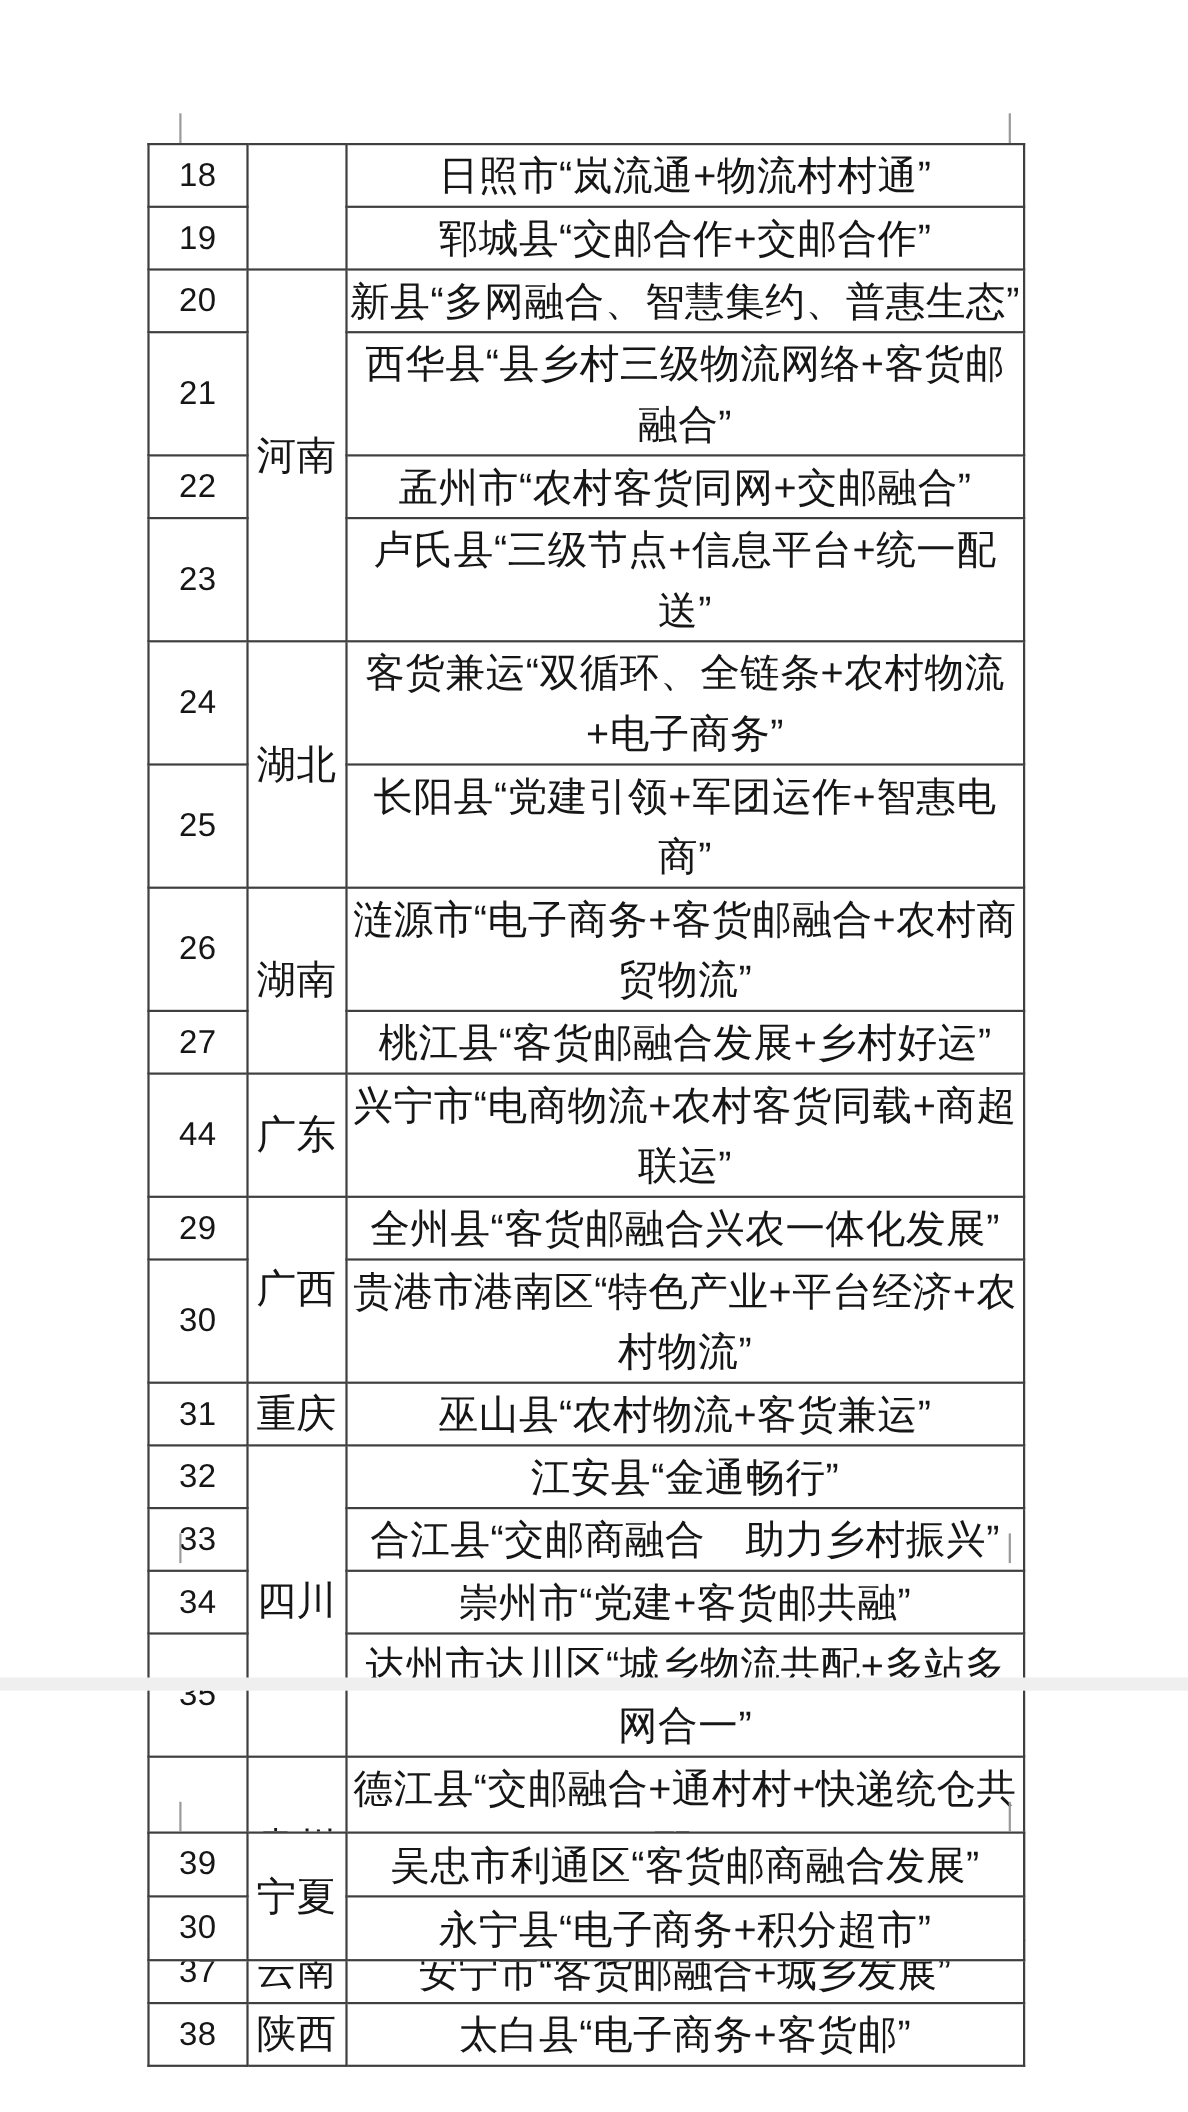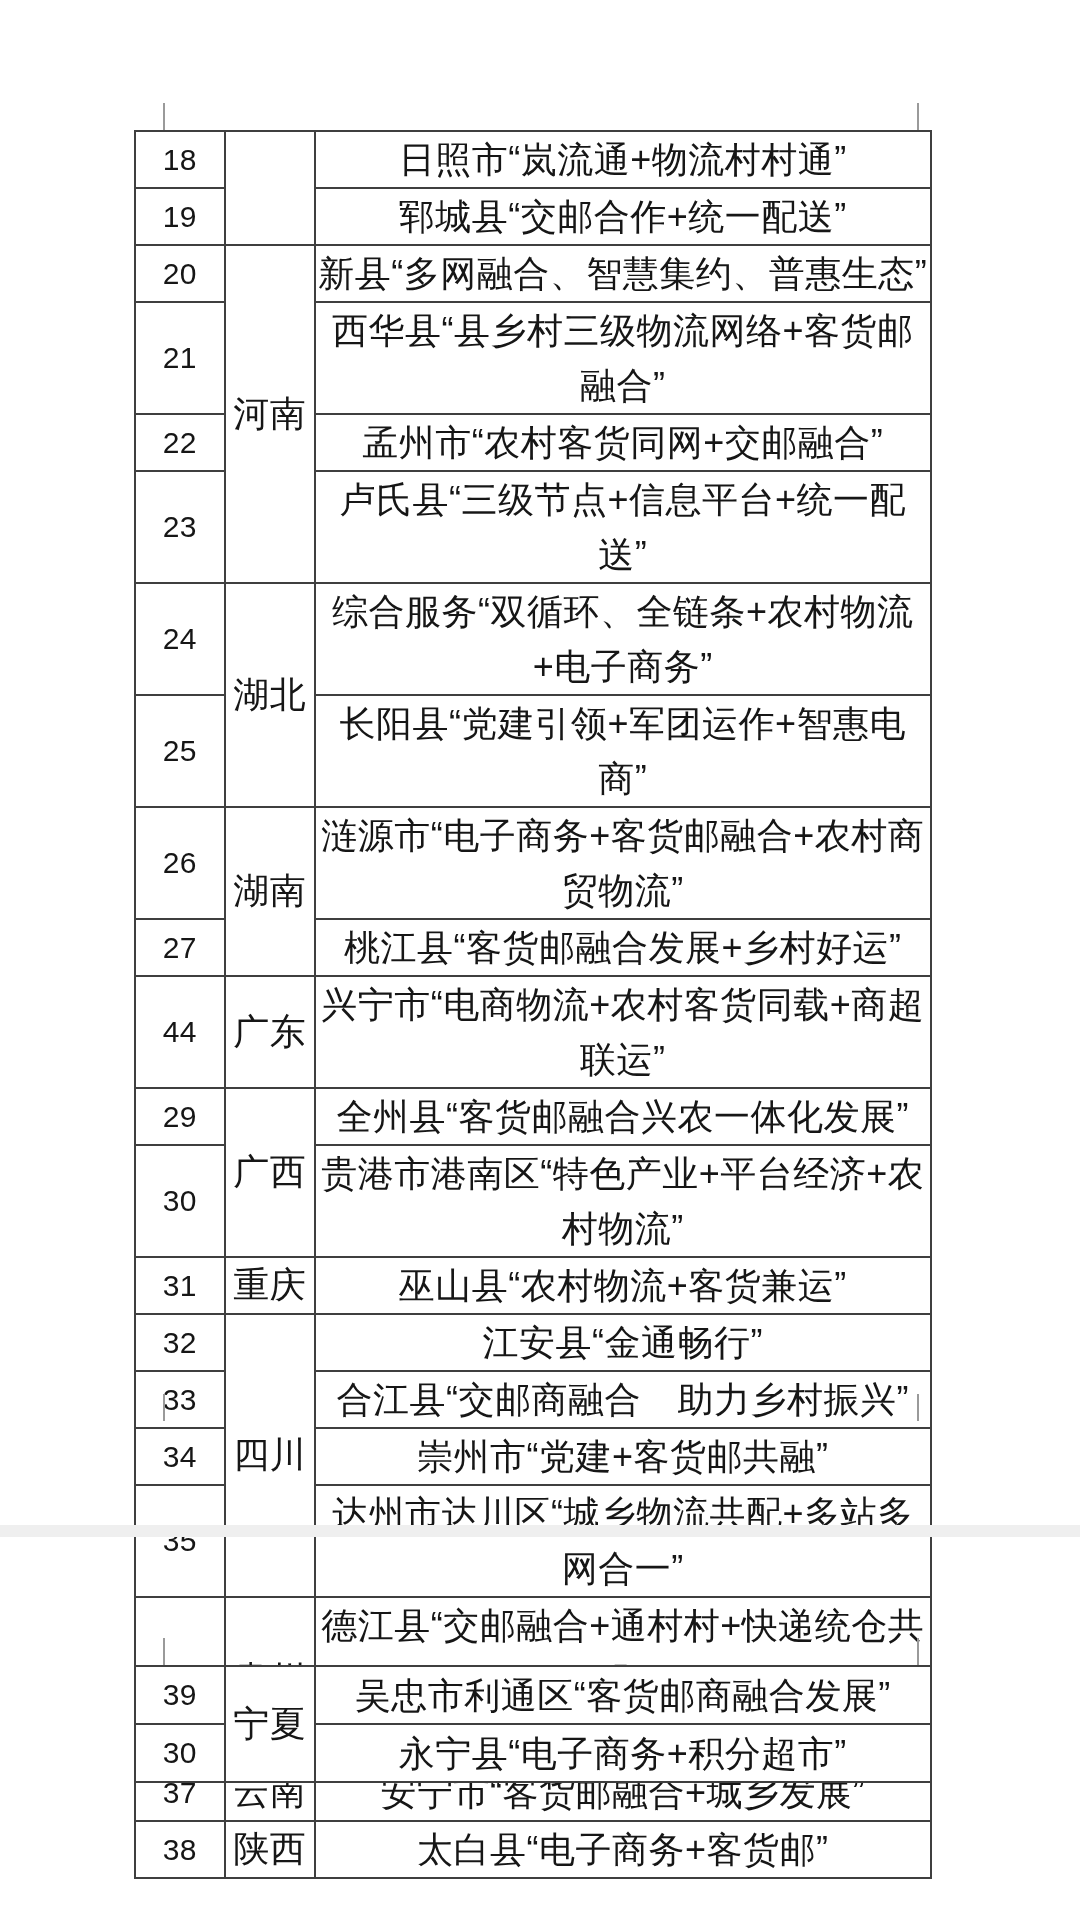--- a/index.html
+++ b/index.html
@@ -67,21 +67,21 @@
         <col class="col-name">
       </colgroup>
     <tbody>
       <tr>
         <td class="num-cell">18</td>
         <td rowspan="2"></td>
         <td class="name-cell">日照市“岚流通+物流村村通”</td>
       </tr>
       <tr>
         <td class="num-cell">19</td>
-        <td class="name-cell">郓城县“交邮合作+统一配送”</td>
+        <td class="name-cell">郓城县“交邮合作+交邮合作”</td>
       </tr>
       <tr>
         <td class="num-cell">20</td>
         <td rowspan="4">河南</td>
         <td class="name-cell">新县“多网融合、智慧集约、普惠生态”</td>
       </tr>
       <tr>
         <td class="num-cell">21</td>
         <td class="name-cell">西华县“县乡村三级物流网络+客货邮融合”</td>
       </tr>
@@ -89,21 +89,21 @@
         <td class="num-cell">22</td>
         <td class="name-cell">孟州市“农村客货同网+交邮融合”</td>
       </tr>
       <tr>
         <td class="num-cell">23</td>
         <td class="name-cell">卢氏县“三级节点+信息平台+统一配送”</td>
       </tr>
       <tr>
         <td class="num-cell">24</td>
         <td rowspan="2">湖北</td>
-        <td class="name-cell">综合服务“双循环、全链条+农村物流+电子商务”</td>
+        <td class="name-cell">客货兼运“双循环、全链条+农村物流+电子商务”</td>
       </tr>
       <tr>
         <td class="num-cell">25</td>
         <td class="name-cell">长阳县“党建引领+军团运作+智惠电商”</td>
       </tr>
       <tr>
         <td class="num-cell">26</td>
         <td rowspan="2">湖南</td>
         <td class="name-cell">涟源市“电子商务+客货邮融合+农村商贸物流”</td>
       </tr>

